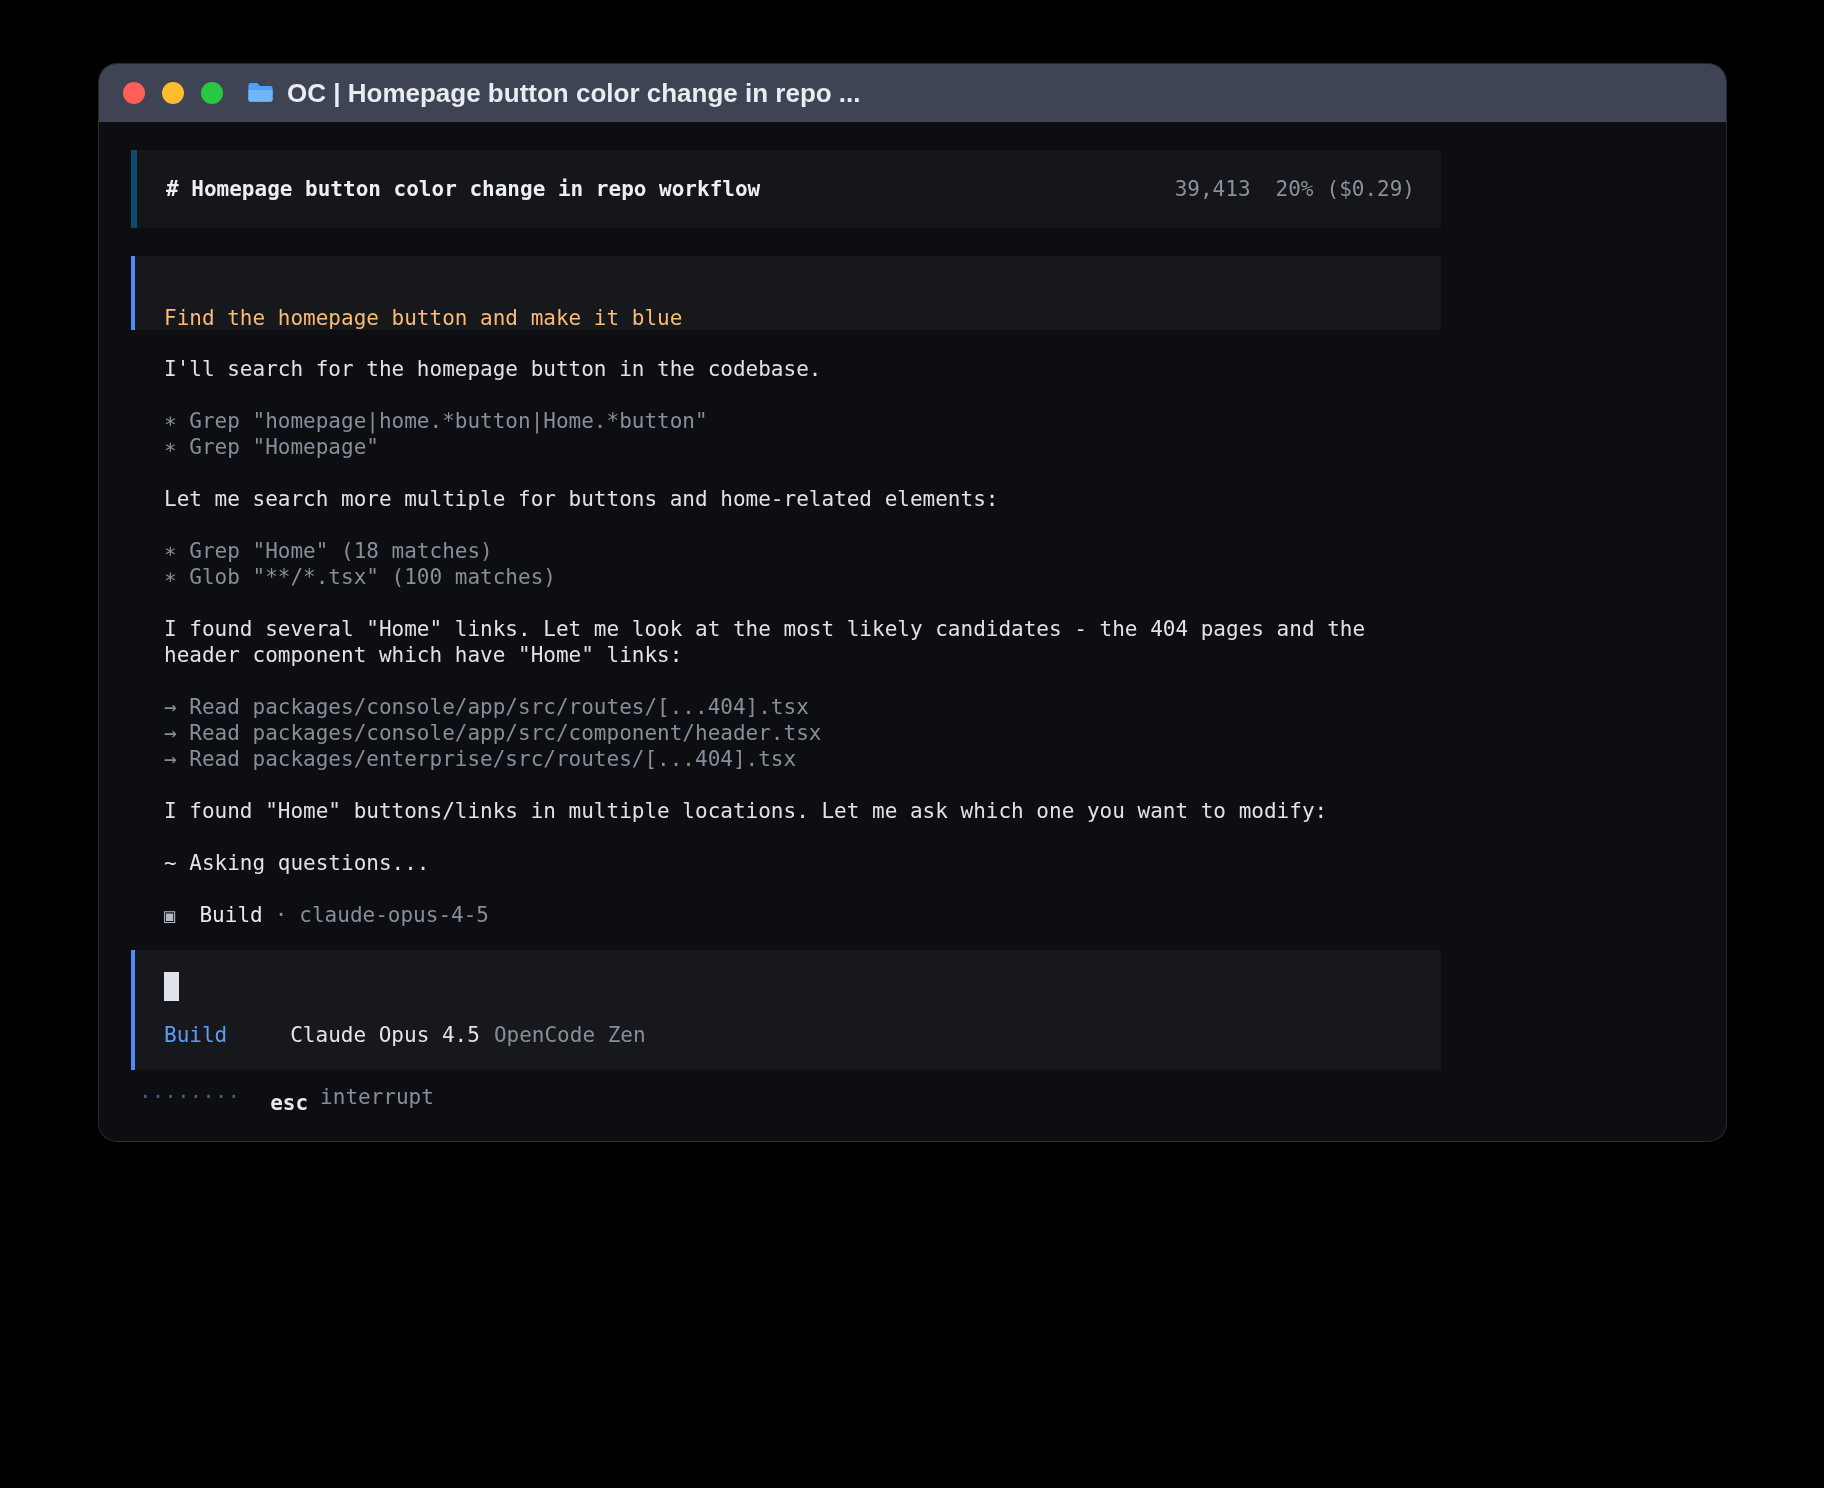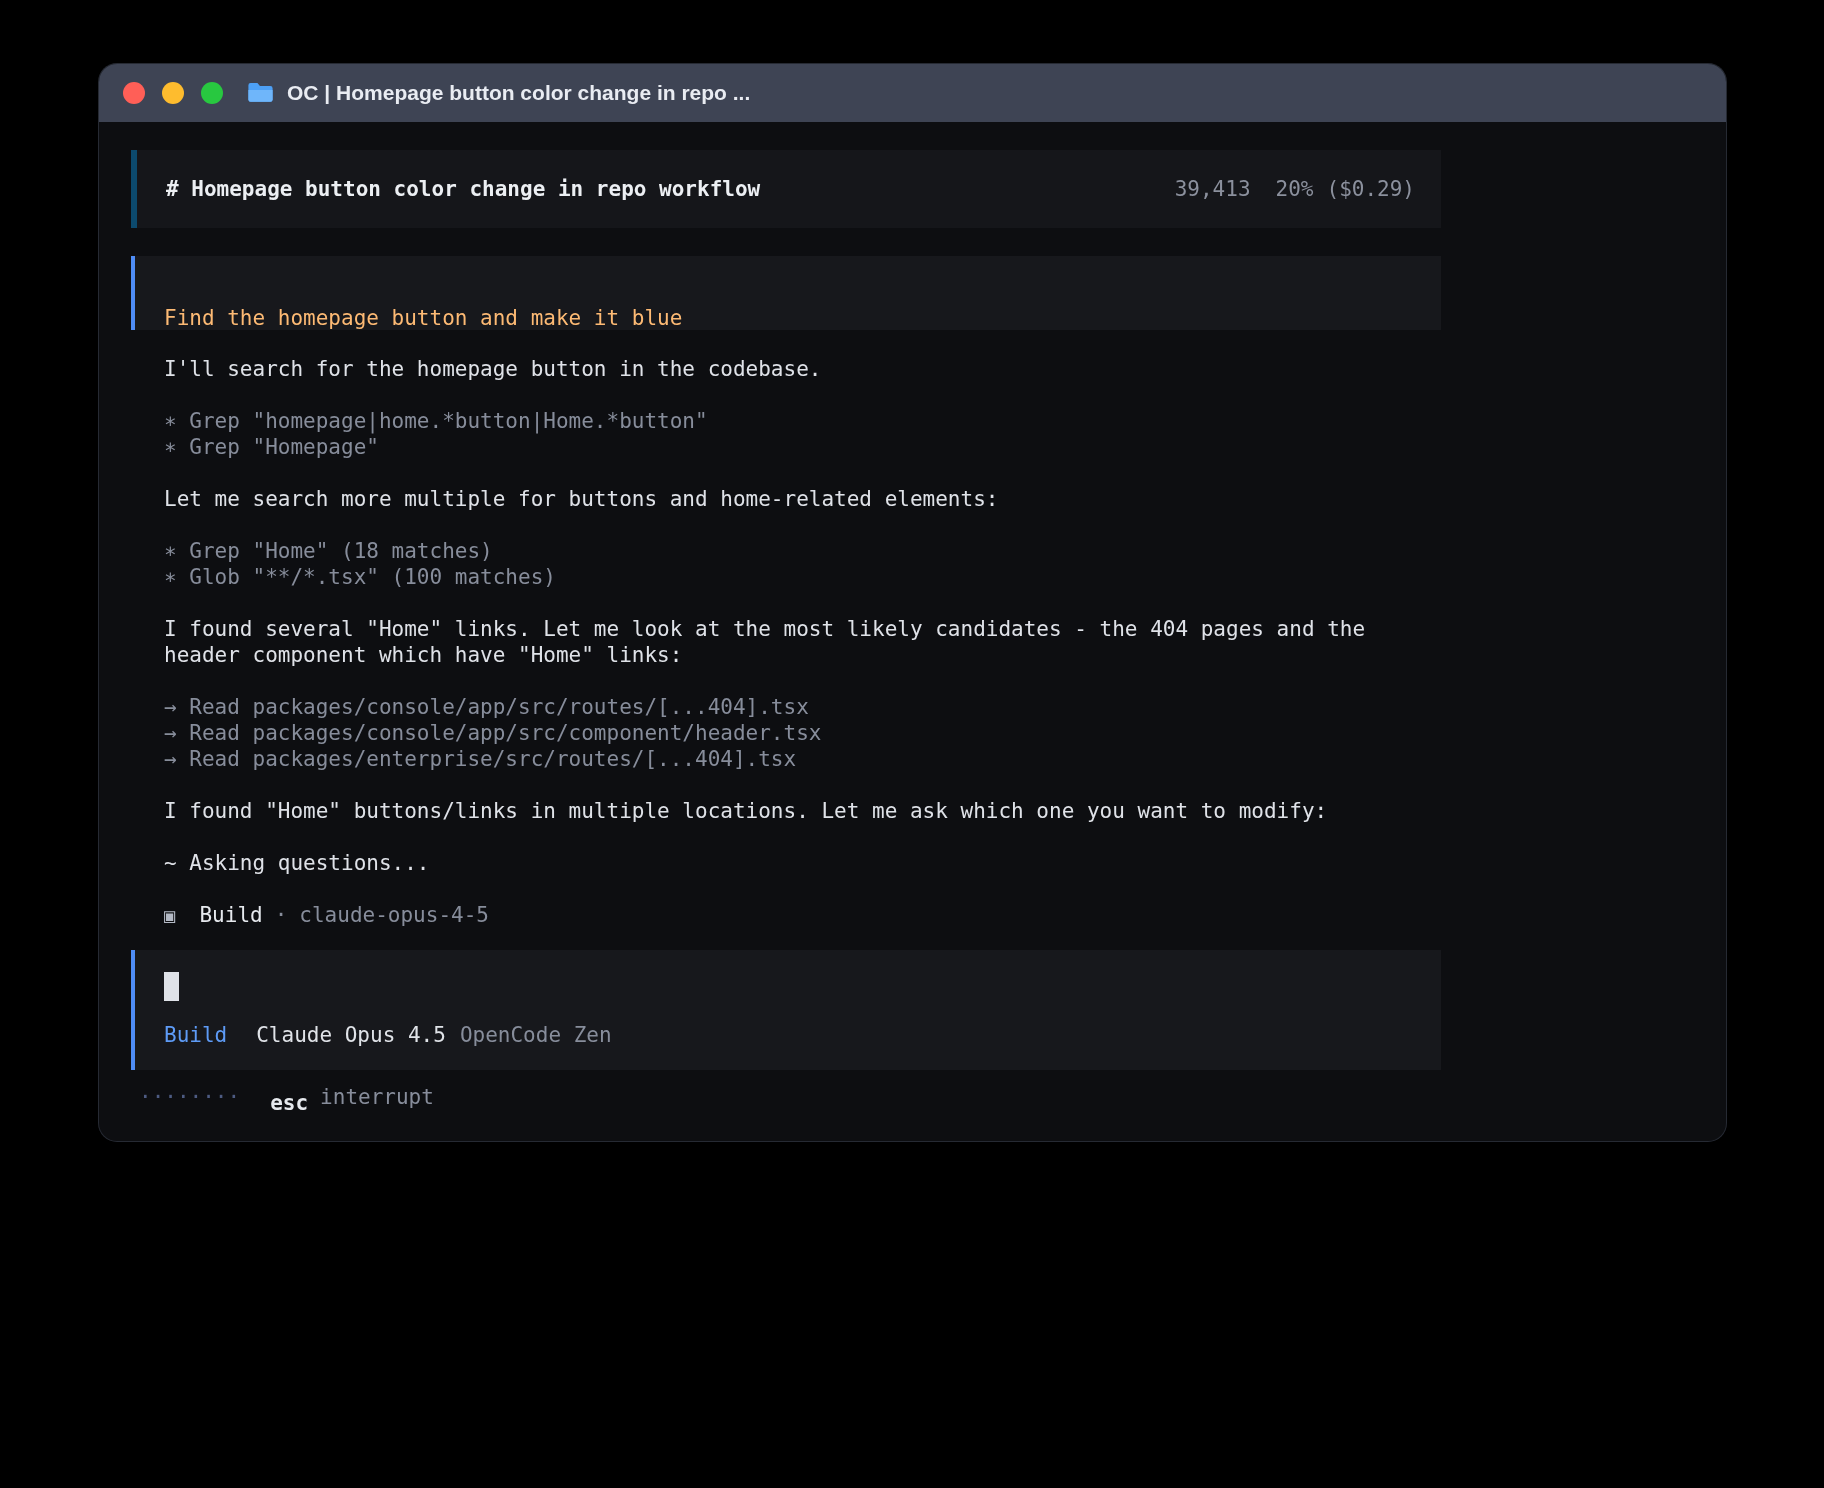--- a/index.html
+++ b/index.html
@@ -18,21 +18,21 @@
     display:flex; align-items:center; padding:0 24px;
   }
   .lights { display:flex; gap:17px; margin-right:24px; }
   .light { width:22px; height:22px; border-radius:50%; }
   .light.red { background:#ff5f57; }
   .light.yellow { background:#febc2e; }
   .light.green { background:#28c840; }
   .folder-icon { display:flex; align-items:center; margin-right:13px; }
   .window-title {
     color:#e9ecf2; font-family:"Liberation Sans",sans-serif;
-    font-weight:bold; font-size:21px; white-space:nowrap;
+    font-weight:bold; font-size:26px; white-space:nowrap;
   }
 
   .term { flex:1; padding:28px 0 0 32px; }
   .content { width:1310px; display:flex; flex-direction:column; font-size:21px; }
 
   .dim { color:#878d9b; }
 
   .session-header {
     height:78px; background:#15161a; border-left:6px solid #0c4a6e;
     display:flex; align-items:center; justify-content:space-between;
@@ -62,21 +62,21 @@
   .agent-name { color:#e6e9ee; }
   .agent-sep { margin:0 12px; }
 
   .prompt {
     margin-top:22px; height:120px; background:#17181c; border-left:4px solid #4f8df6;
     padding:22px 28px 0 29px; display:flex; flex-direction:column; align-items:flex-start;
   }
   .cursor { width:15px; height:29px; background:#dfe2e8; display:block; }
   .prompt-meta { margin-top:22px; display:flex; align-items:baseline; white-space:nowrap; }
   .p-agent { color:#5e9bf6; margin-right:29px; }
-  .p-model { color:#e0e3e8; margin-right:14px; }
+  .p-model { color:#e0e3e8; margin-right:14px;margin-left:34px; }
 
   .statusbar {
     margin-top:14px; height:26px;
     display:flex; align-items:center; justify-content:space-between;
   }
   .sb-left { display:flex; align-items:center; padding-left:8px; }
   .sb-dots { color:#4d5b82; margin-right:30px; letter-spacing:0; }
   .sb-key { color:#e6e9ee; font-weight:bold; margin-right:12px; white-space:nowrap;margin-top:12px; }
   .sb-right { display:flex; align-items:baseline; gap:30px; }
   .sb-group { display:flex; align-items:baseline; }

